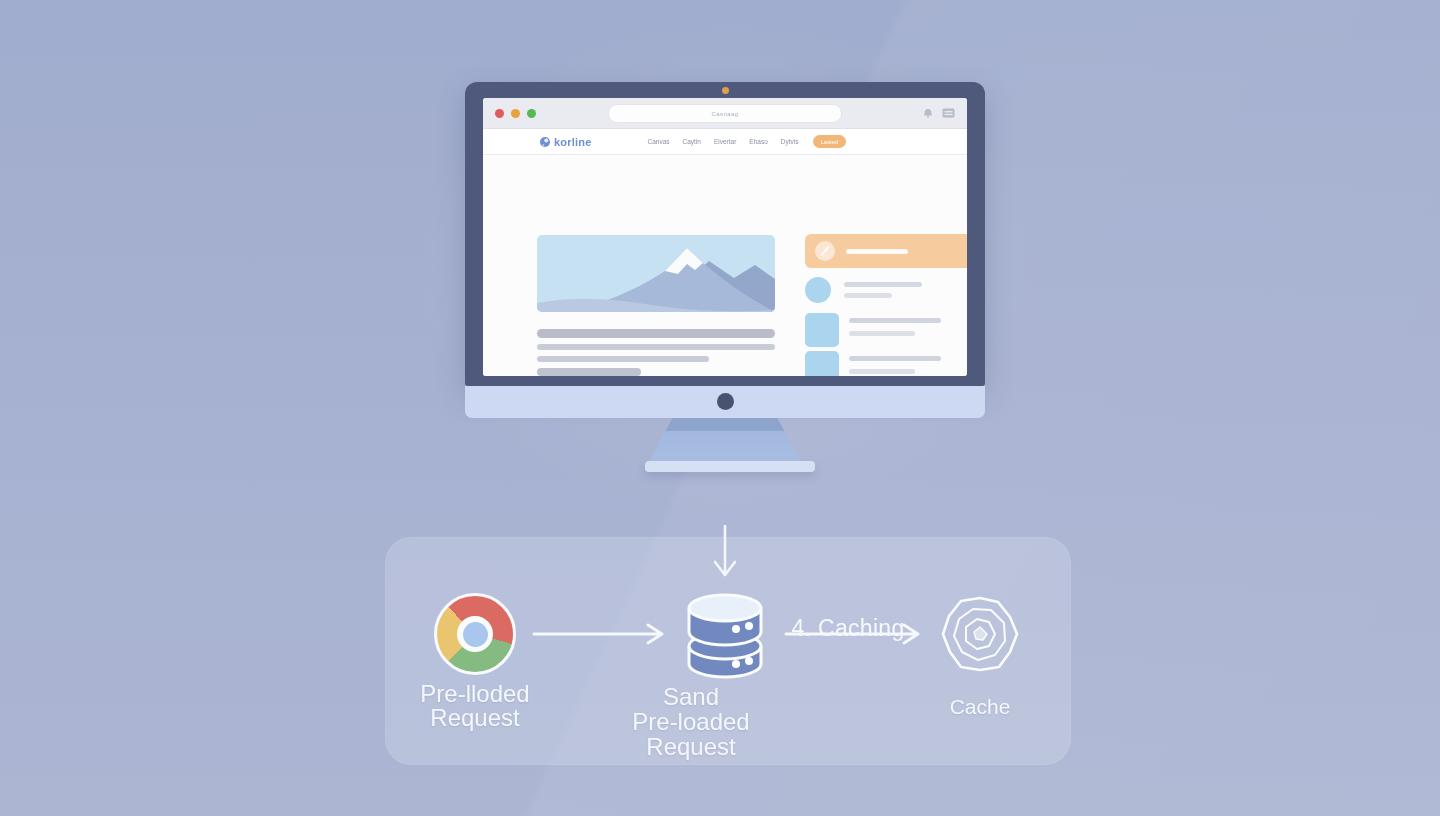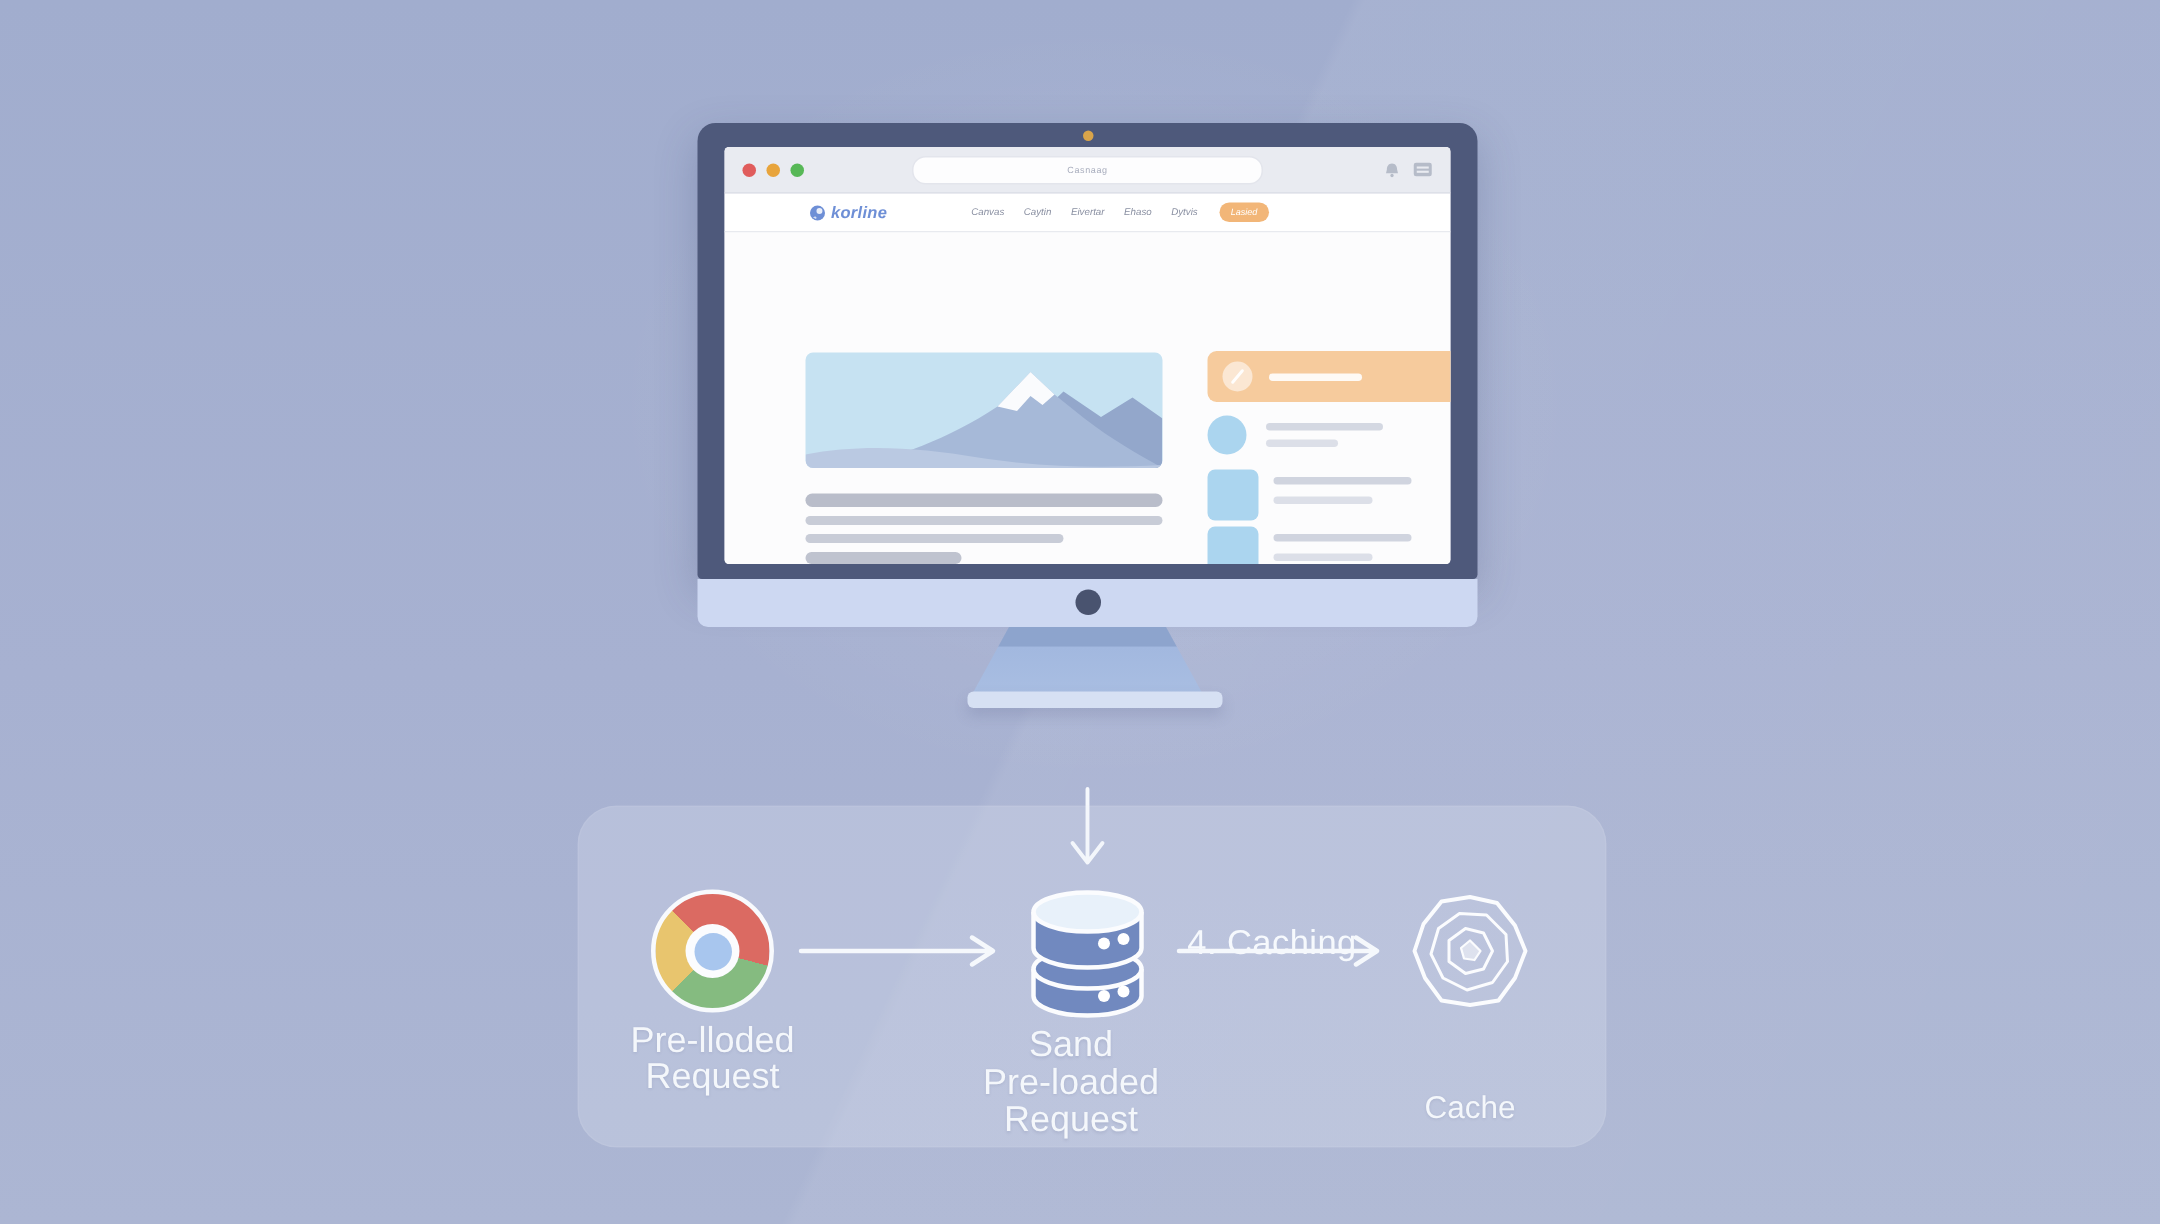--- a/index.html
+++ b/index.html
@@ -22,21 +22,21 @@
   .toolbar{position:relative;height:30px;background:#e9ebf1;display:flex;align-items:center;
     padding:0 12px;flex:0 0 auto;border-bottom:1px solid #dde0e8;}
   .lights{display:flex;gap:7px;}
   .light{width:9px;height:9px;border-radius:50%;}
   .url-bar{position:absolute;left:50%;top:6px;transform:translateX(-50%);width:232px;height:17px;
     background:#fdfdfe;border:1px solid #e3e5ec;border-radius:9px;display:flex;align-items:center;justify-content:center;}
   .url-text{font-size:6px;color:#a8adbd;letter-spacing:0.4px;}
   .toolbar-icons{margin-left:auto;display:flex;gap:8px;align-items:center;}
 
   .navbar{height:25px;background:#ffffff;border-bottom:1px solid #e8eaef;display:flex;
-    align-items:center;flex:0 0 auto;padding:0 14px;font-style:italic;}
+    align-items:center;flex:0 0 auto;padding:0 14px;}
   .logo{display:flex;align-items:center;gap:3px;margin-left:42px;}
   .logo-text{font-size:11px;font-weight:bold;color:#6e8fd6;letter-spacing:0.2px;}
   .nav-links{display:flex;gap:13px;margin-left:56px;}
   .nav-link{font-size:6.5px;color:#8a90a2;}
   .cta-button{margin-left:14px;height:13px;padding:0 8px;border-radius:7px;display:flex;
     align-items:center;justify-content:center;font-size:6px;color:#ffffff;}
 
   .content{position:relative;flex:1;background:#fcfcfd;}
   .hero{position:absolute;left:54px;top:80px;width:238px;height:77px;border-radius:5px;
     overflow:hidden;background:#c6e2f2;}
@@ -82,22 +82,22 @@
   .chrome-icon{position:absolute;left:434px;top:593px;width:76px;height:76px;border-radius:50%;
     border:3px solid #f8fafd;box-sizing:content-box;
     background:conic-gradient(from 315deg,#db6a62 0 150deg,#85bb80 150deg 270deg,#e8c56e 270deg 360deg);
     display:flex;align-items:center;justify-content:center;}
   .chrome-ring{width:36px;height:36px;border-radius:50%;background:#fbfcfe;
     display:flex;align-items:center;justify-content:center;}
   .chrome-center{width:25px;height:25px;border-radius:50%;background:#a8c6ee;}
   .node-label{position:absolute;text-align:center;color:#f4f7fb;font-size:24px;line-height:24px;
     white-space:pre-line;text-shadow:0 1px 2px rgba(80,90,130,0.15);}
   .label-browser{left:395px;top:682px;width:160px;}
-  .label-server{left:634px;top:684px;width:160px;line-height:25px;}
-  .label-cache{left:920px;top:695px;width:120px;font-size:21px;margin-top:32px;}
+  .label-server{left:611px;top:684px;width:160px;line-height:25px;}
+  .label-cache{left:920px;top:695px;width:120px;font-size:21px;}
   .caching-label{position:absolute;left:778px;top:599px;width:140px;text-align:center;
     color:#f6f9fd;font-size:23px;letter-spacing:0.3px;margin-top:16px;}
   .db-svg{position:absolute;left:683px;top:588px;}
   .cache-svg{position:absolute;left:938px;top:592px;}
 </style>
 </head>
 <body>
 
 <div class="scene">
   <div class="sheen"></div>

